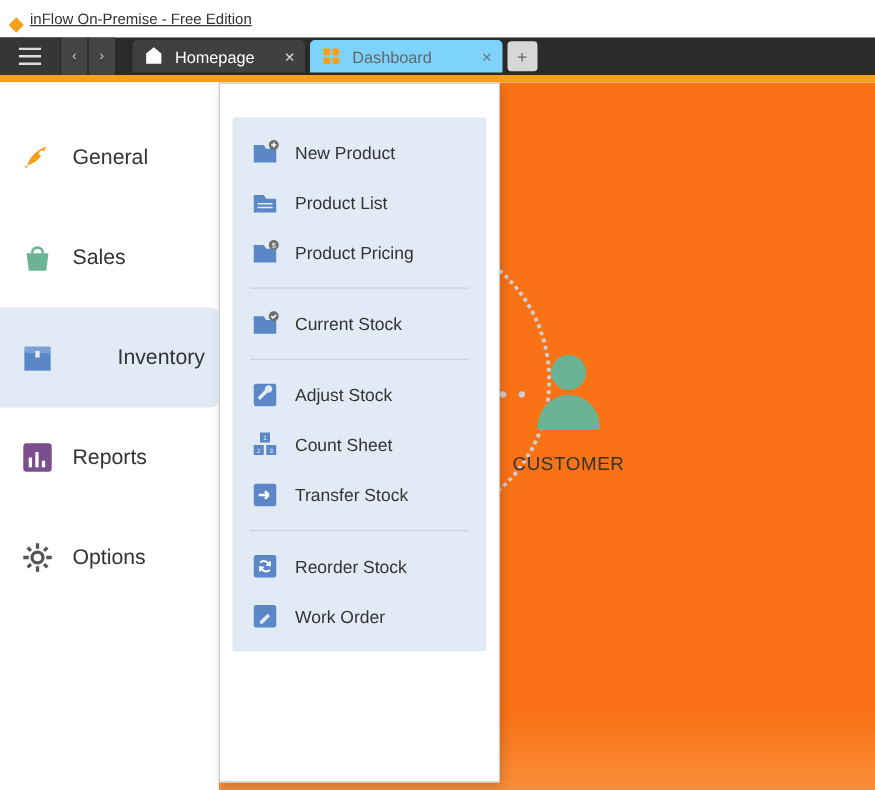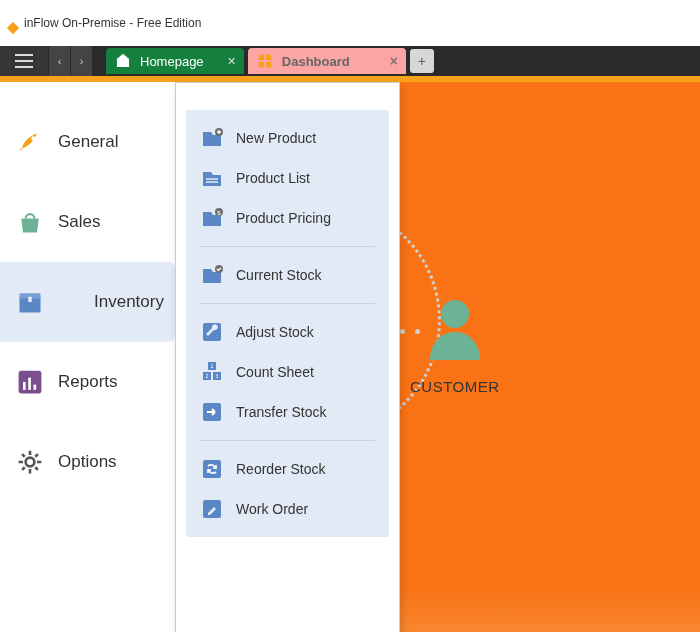--- a/index.html
+++ b/index.html
@@ -1,29 +1,29 @@
 <!DOCTYPE html>
 <html><head>
 <meta charset="utf-8">
 <style>
   * { box-sizing: border-box; margin: 0; padding: 0; font-family: "Segoe UI", Tahoma, sans-serif; }
   body { width: 700px; height: 632px; background: #fff; overflow: hidden; }
 
   
-  .titlebar { height: 46px; line-height: 30px; padding-left: 6px; font-size: 12px; color: #333; background: #fff; display: flex; align-items: center; gap: 4px; }
+  .titlebar { height: 30px; line-height: 30px; padding-left: 6px; font-size: 12px; color: #333; background: #fff; display: flex; align-items: center; gap: 4px; text-decoration: underline; }
   .titlebar .appicon { width: 14px; height: 14px; display: inline-block; }
 
   
   .tabstrip { height: 30px; background: #2a2a2a; display: flex; align-items: stretch; position: relative; }
   .tabstrip .ham { width: 48px; background: #363636; color: #ddd; display: flex; align-items: center; justify-content: center; cursor: pointer; }
   .tabstrip .navbtn { width: 22px; background: #444; color: #ccc; display: flex; align-items: center; justify-content: center; font-size: 11px; cursor: pointer; border-left: 1px solid #2a2a2a; }
   .tabstrip .gap { width: 14px; }
   .tab { display: flex; align-items: center; height: 26px; margin-top: 2px; padding: 0 8px; border-radius: 4px 4px 0 0; margin-right: 4px; font-size: 13px; cursor: pointer; }
-  .tab.active { background: #15803d; color: #fff; }
-  .tab.inactive { background: #fca5a5; color: #666; font-weight: bold; }
+  .tab.active { background: #404040; color: #fff; }
+  .tab.inactive { background: #7dd3fc; color: #666; }
   .tab .tabicon { width: 18px; height: 18px; margin-right: 8px; display: flex; align-items: center; justify-content: center; }
   .tab .close { margin-left: 24px; font-size: 14px; opacity: .8; }
   .tab.inactive .close { margin-left: 40px; }
   .newtab { width: 24px; height: 24px; margin-top: 3px; background: #d7d7d7; color: #666; display: flex; align-items: center; justify-content: center; border-radius: 3px; font-size: 14px; cursor: pointer; }
 
   .accentbar { height: 6px; background: #f7a11b; }
 
   
   .main { display: flex; height: 566px; position: relative; background: #fff; }
 

